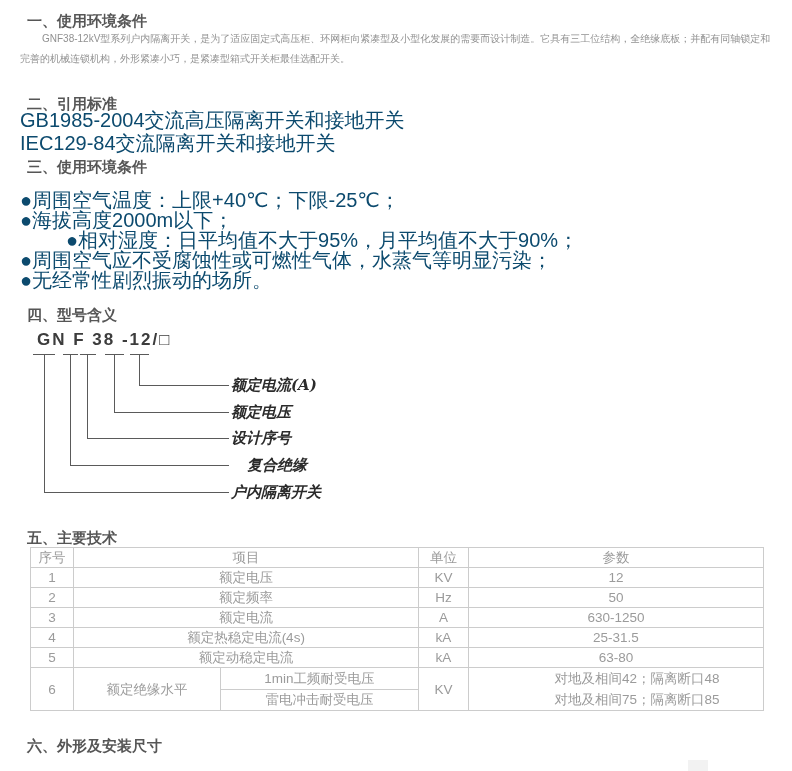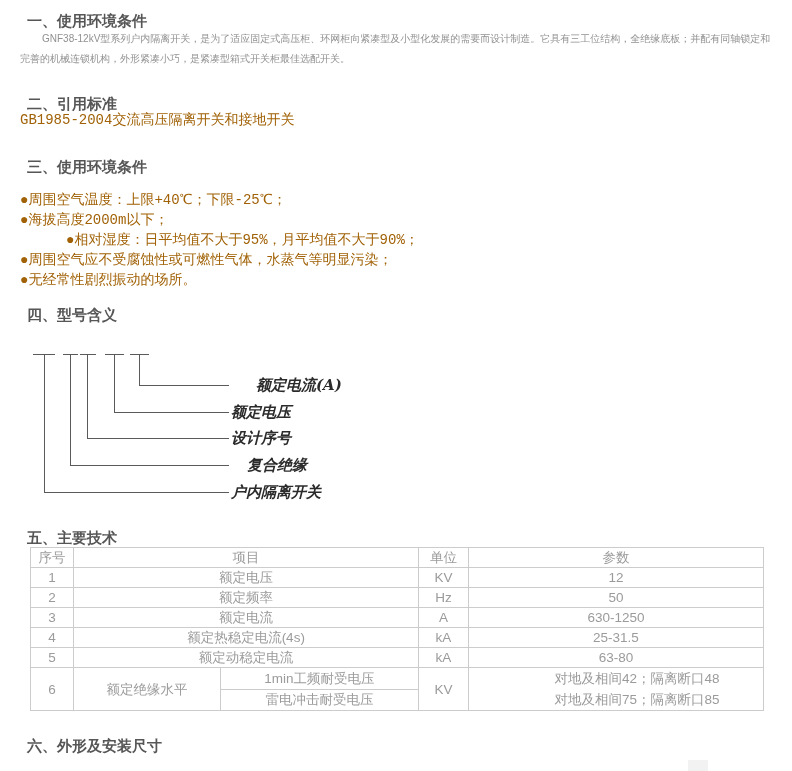--- a/index.html
+++ b/index.html
@@ -11,23 +11,22 @@
     font-family:"Liberation Sans","DejaVu Sans",sans-serif;
     overflow:hidden;
   }
   .heading {
     position:absolute; left:27px;
     font-size:15px; font-weight:bold; color:#565656;
     white-space:nowrap; line-height:16px;
   }
   .bodyline {
     position:absolute; left:20px;
-    font-size:14px; color:#a16207; line-height:20px;
+    font-size:20px; color:#0c4a6e; line-height:20px;
     white-space:nowrap;
-    font-family:Liberation Mono, monospace;
   }
   .para {
     position:absolute; left:20px; top:29px; width:755px;
     font-size:10px; color:#919191; line-height:20px;
     text-indent:22px; white-space:normal;
   }
   
   .model-code {
     position:absolute; left:37px; top:330px;
     font-size:17px; font-weight:bold; color:#3c3c3c;
@@ -61,49 +60,51 @@
 </head>
 <body>
 
 <div class="page">
 
   <div class="heading" style="top:13px;">一、使用环境条件</div>
   <div class="para">GNF38-12kV型系列户内隔离开关，是为了适应固定式高压柜、环网柜向紧凑型及小型化发展的需要而设计制造。它具有三工位结构，全绝缘底板；并配有同轴锁定和完善的机械连锁机构，外形紧凑小巧，是紧凑型箱式开关柜最佳选配开关。</div>
 
   <div class="heading" style="top:96px;">二、引用标准</div>
   <div class="bodyline" style="top:110px;">GB1985-2004交流高压隔离开关和接地开关</div>
+  <div class="bodyline" style="top:133px;">IEC129-84交流隔离开关和接地开关</div>
 
   <div class="heading" style="top:159px;">三、使用环境条件</div>
   <div class="bodyline" style="top:190px;">●周围空气温度：上限+40℃；下限-25℃；</div>
   <div class="bodyline" style="top:210px;">●海拔高度2000m以下；</div>
   <div class="bodyline" style="top:230px;margin-left:46px;">●相对湿度：日平均值不大于95%，月平均值不大于90%；</div>
   <div class="bodyline" style="top:270px;">●无经常性剧烈振动的场所。</div>
   <div class="bodyline" style="top:250px;">●周围空气应不受腐蚀性或可燃性气体，水蒸气等明显污染；</div>
 
   <div class="heading" style="top:307px;">四、型号含义</div>
+  <div class="model-code">GN F 38 -12/□</div>
 
   <div class="dline" style="left:33px;top:354px;width:22px;height:1px;"></div>
   <div class="dline" style="left:63px;top:354px;width:15px;height:1px;"></div>
   <div class="dline" style="left:80px;top:354px;width:16px;height:1px;"></div>
   <div class="dline" style="left:105px;top:354px;width:19px;height:1px;"></div>
   <div class="dline" style="left:130px;top:354px;width:19px;height:1px;"></div>
 
   <div class="dline" style="left:44px;top:354px;width:1px;height:138px;"></div>
   <div class="dline" style="left:70px;top:354px;width:1px;height:111px;"></div>
   <div class="dline" style="left:87px;top:354px;width:1px;height:84px;"></div>
   <div class="dline" style="left:114px;top:354px;width:1px;height:58px;"></div>
   <div class="dline" style="left:139px;top:354px;width:1px;height:31px;"></div>
 
   <div class="dline" style="left:139px;top:385px;width:90px;height:1px;"></div>
   <div class="dline" style="left:114px;top:412px;width:115px;height:1px;"></div>
   <div class="dline" style="left:87px;top:438px;width:142px;height:1px;"></div>
   <div class="dline" style="left:70px;top:465px;width:159px;height:1px;"></div>
   <div class="dline" style="left:44px;top:492px;width:185px;height:1px;"></div>
 
-  <div class="diagram-label" style="top:377px;margin-left:25px;">额定电流(A)</div>
+  <div class="diagram-label" style="top:377px;">额定电流(A)</div>
   <div class="diagram-label" style="top:404px;">额定电压</div>
   <div class="diagram-label" style="top:430px;">设计序号</div>
   <div class="diagram-label" style="top:457px;margin-left:16px;">复合绝缘</div>
   <div class="diagram-label" style="top:484px;">户内隔离开关</div>
 
   <div class="heading" style="top:530px;">五、主要技术</div>
 
   <table class="tech">
     <colgroup>
       <col style="width:43px">

